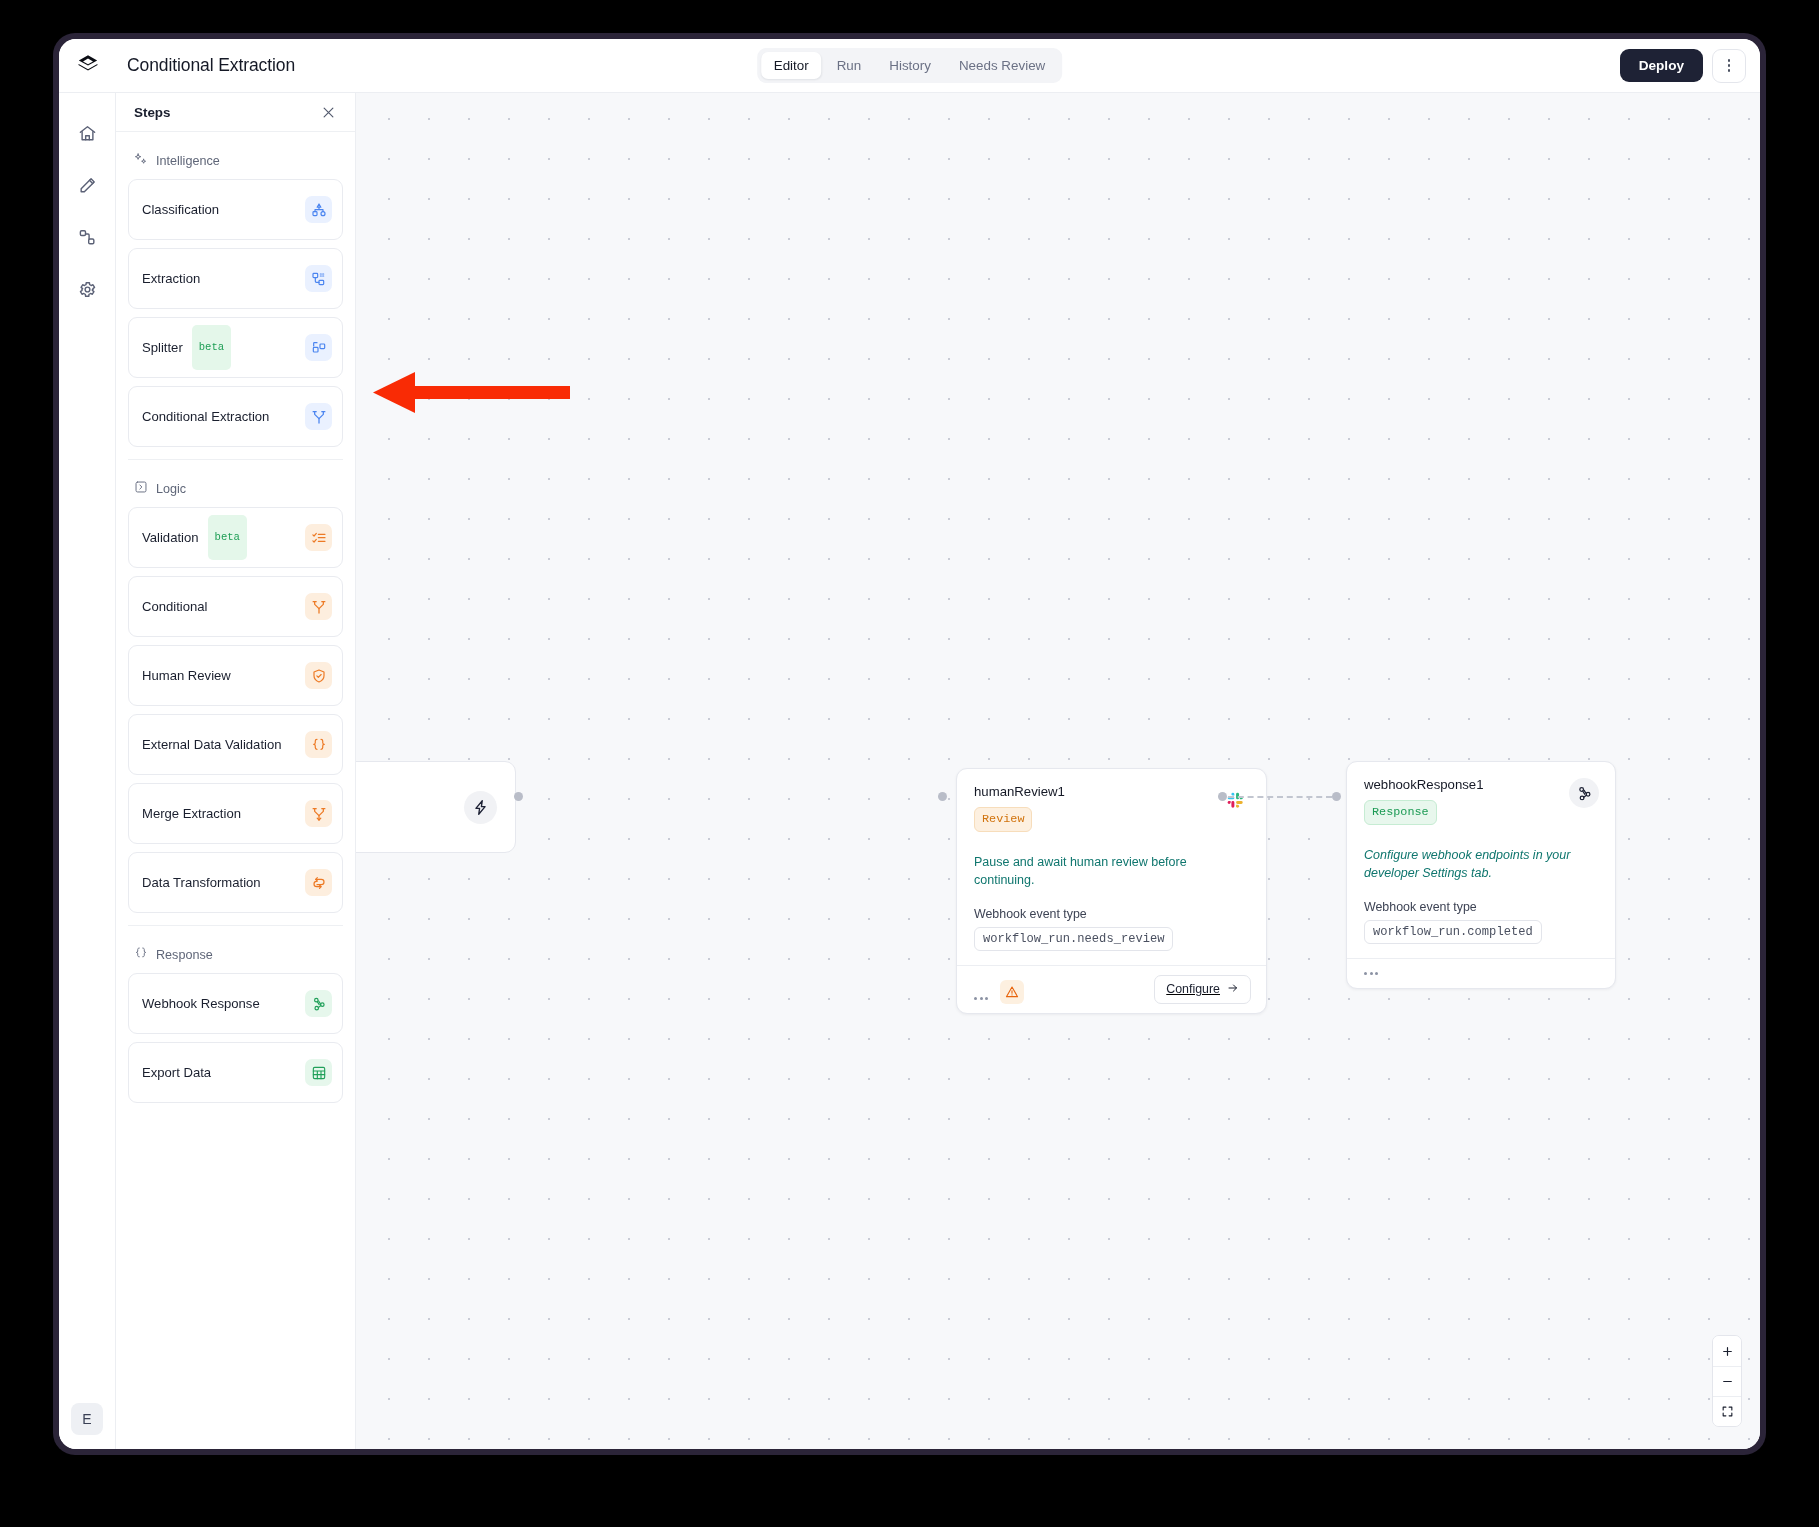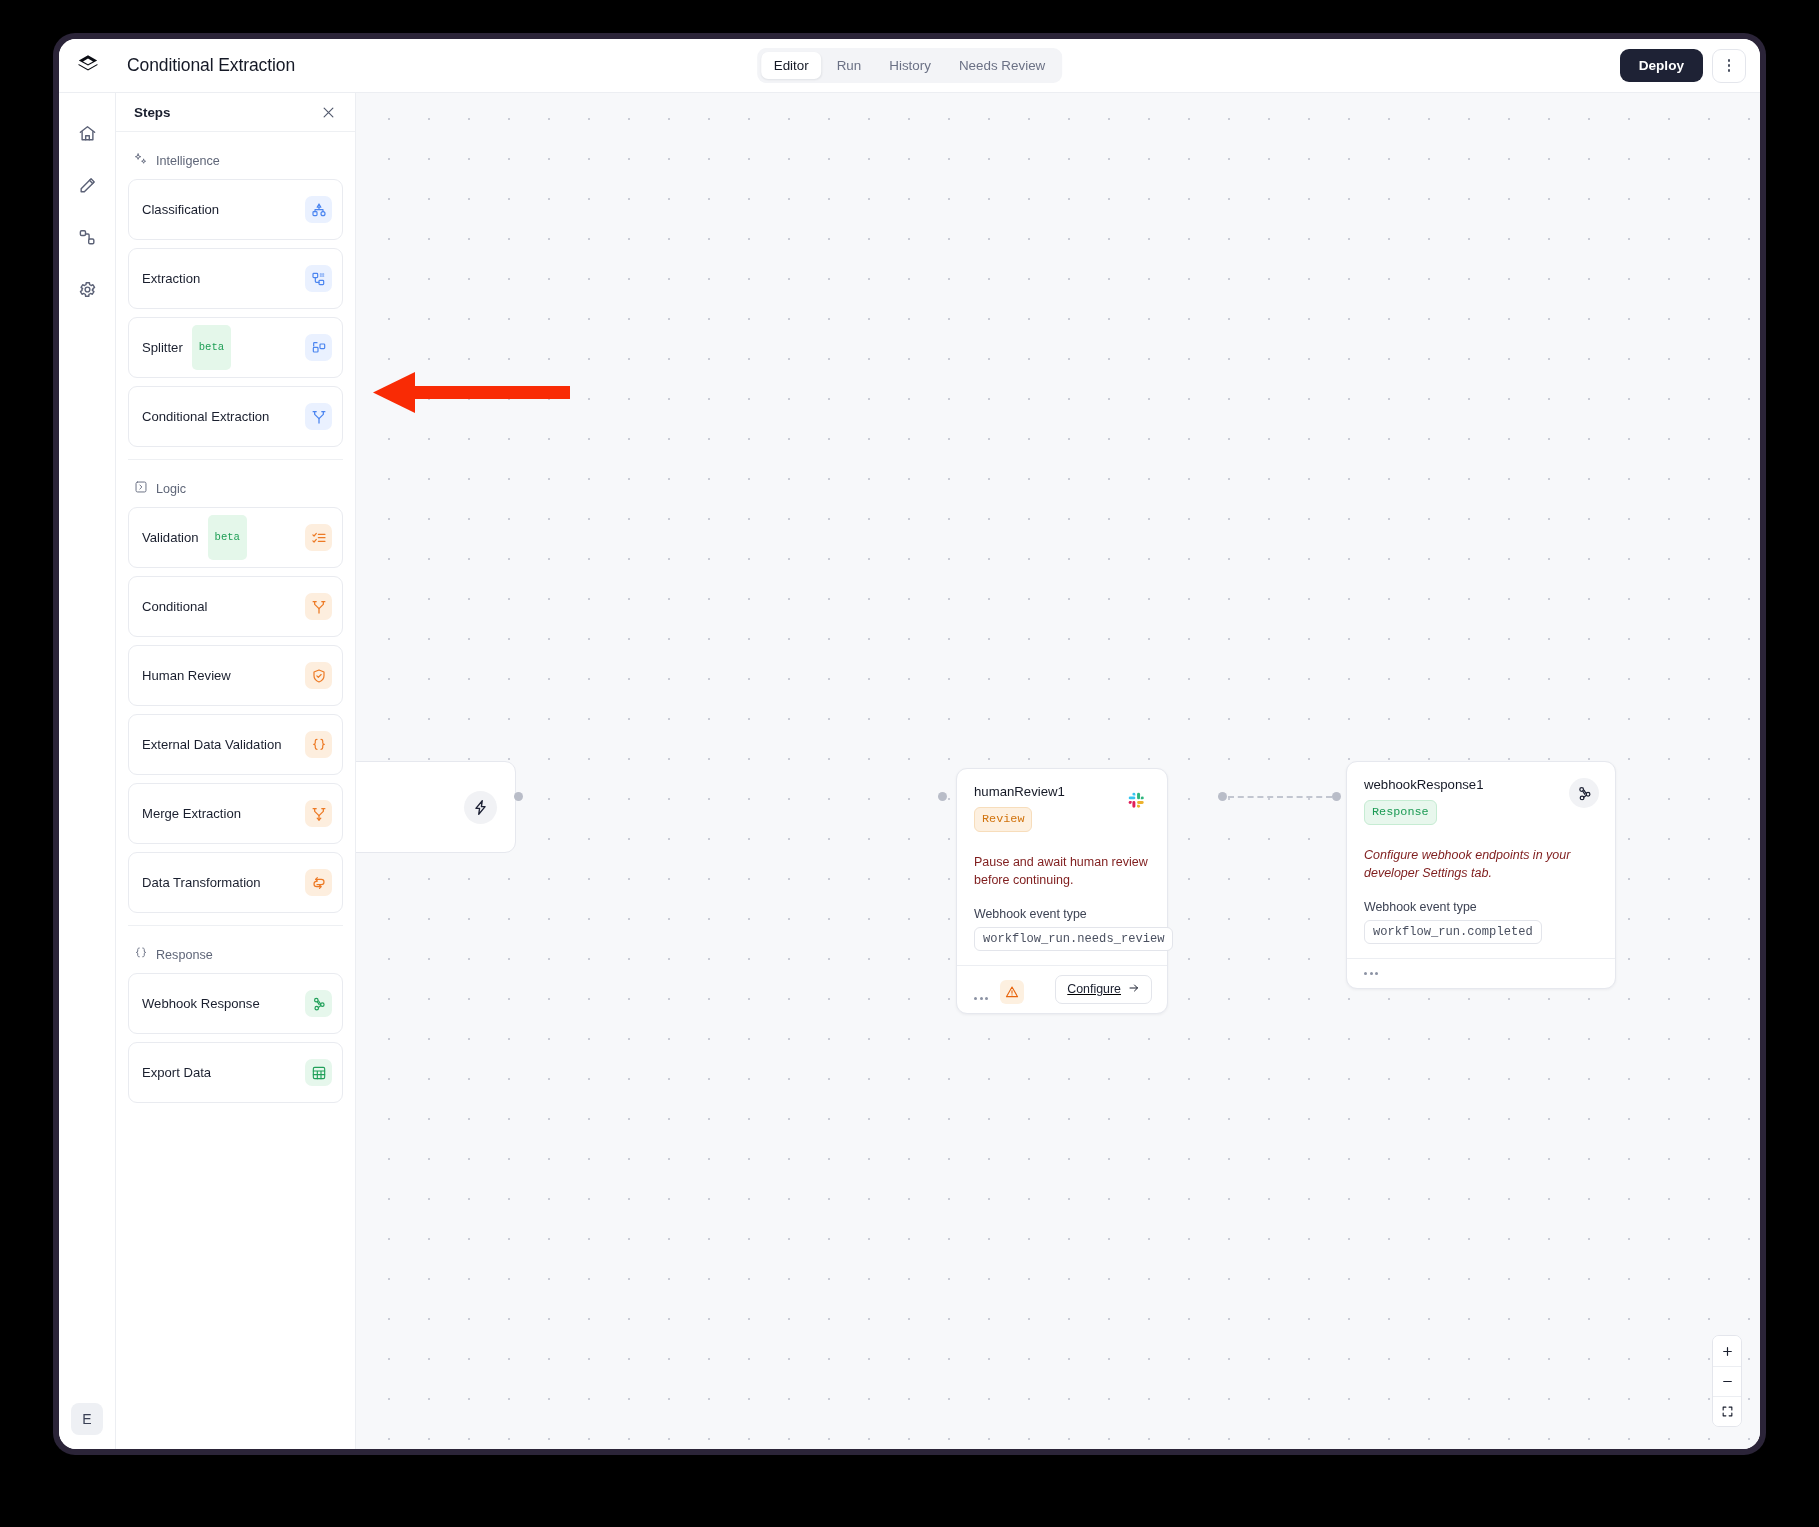--- a/index.html
+++ b/index.html
@@ -232,21 +232,21 @@
     display: inline-block;
     font-family: "Liberation Mono", monospace;
     font-size: 11.8px;
     padding: 4px 7px;
     border-radius: 6px;
     line-height: 1.25;
   }
   .chip-review { background: #fdf0e0; color: #d1730d; border: 1px solid #f7ddbb; }
   .chip-response { background: #e8f7ed; color: #1d9b55; border: 1px solid #c6ecd3; }
   .node-desc {
-    font-size: 12.5px; color: #7f1d1d; line-height: 1.48;
+    font-size: 12.5px; color: #0f766e; line-height: 1.48;
     margin-top: 21px;
   }
   .node-field-label {
     font-size: 12.4px; color: #3d4354;
     margin-top: 17px; margin-bottom: 6px;
   }
   .node-code {
     display: inline-block;
     font-family: "Liberation Mono", monospace;
     font-size: 12.1px;
@@ -613,21 +613,21 @@
           <span class="bolt-circle">
             <svg width="17" height="17" viewBox="0 0 24 24" fill="none" stroke="#1e2235" stroke-width="1.9" stroke-linecap="round" stroke-linejoin="round">
               <path d="M14.5 2.5 5.5 13.2h5.2L9.5 21.5l9-10.7h-5.2l1.2-8.3Z"></path>
             </svg>
           </span>
         </div>
         <div class="port" style="left:158px; top:699px;"></div>
 
         <div class="port" style="left:582px; top:699px;"></div>
 
-        <div class="node" style="left:600px; top:675px; width:212px;">
+        <div class="node" style="left:600px; top:675px; width:311px;">
           <div class="node-corner-icon">
             <svg width="17" height="17" viewBox="0 0 24 24">
               <path d="M5.1 14.9a2.1 2.1 0 1 1-2.1-2.1h2.1v2.1Z" fill="#E01E5A"></path>
               <path d="M6.2 14.9a2.1 2.1 0 0 1 4.2 0v5.2a2.1 2.1 0 0 1-4.2 0v-5.2Z" fill="#E01E5A"></path>
               <path d="M8.3 5.1a2.1 2.1 0 1 1 2.1-2.1v2.1H8.3Z" fill="#36C5F0"></path>
               <path d="M8.3 6.2a2.1 2.1 0 0 1 0 4.2H3.1a2.1 2.1 0 0 1 0-4.2h5.2Z" fill="#36C5F0"></path>
               <path d="M18.1 8.3a2.1 2.1 0 1 1 2.1 2.1h-2.1V8.3Z" fill="#2EB67D"></path>
               <path d="M17 8.3a2.1 2.1 0 0 1-4.2 0V3.1a2.1 2.1 0 0 1 4.2 0v5.2Z" fill="#2EB67D"></path>
               <path d="M14.9 18.1a2.1 2.1 0 1 1-2.1 2.1v-2.1h2.1Z" fill="#ECB22E"></path>
               <path d="M14.9 17a2.1 2.1 0 0 1 0-4.2h5.2a2.1 2.1 0 0 1 0 4.2h-5.2Z" fill="#ECB22E"></path>

